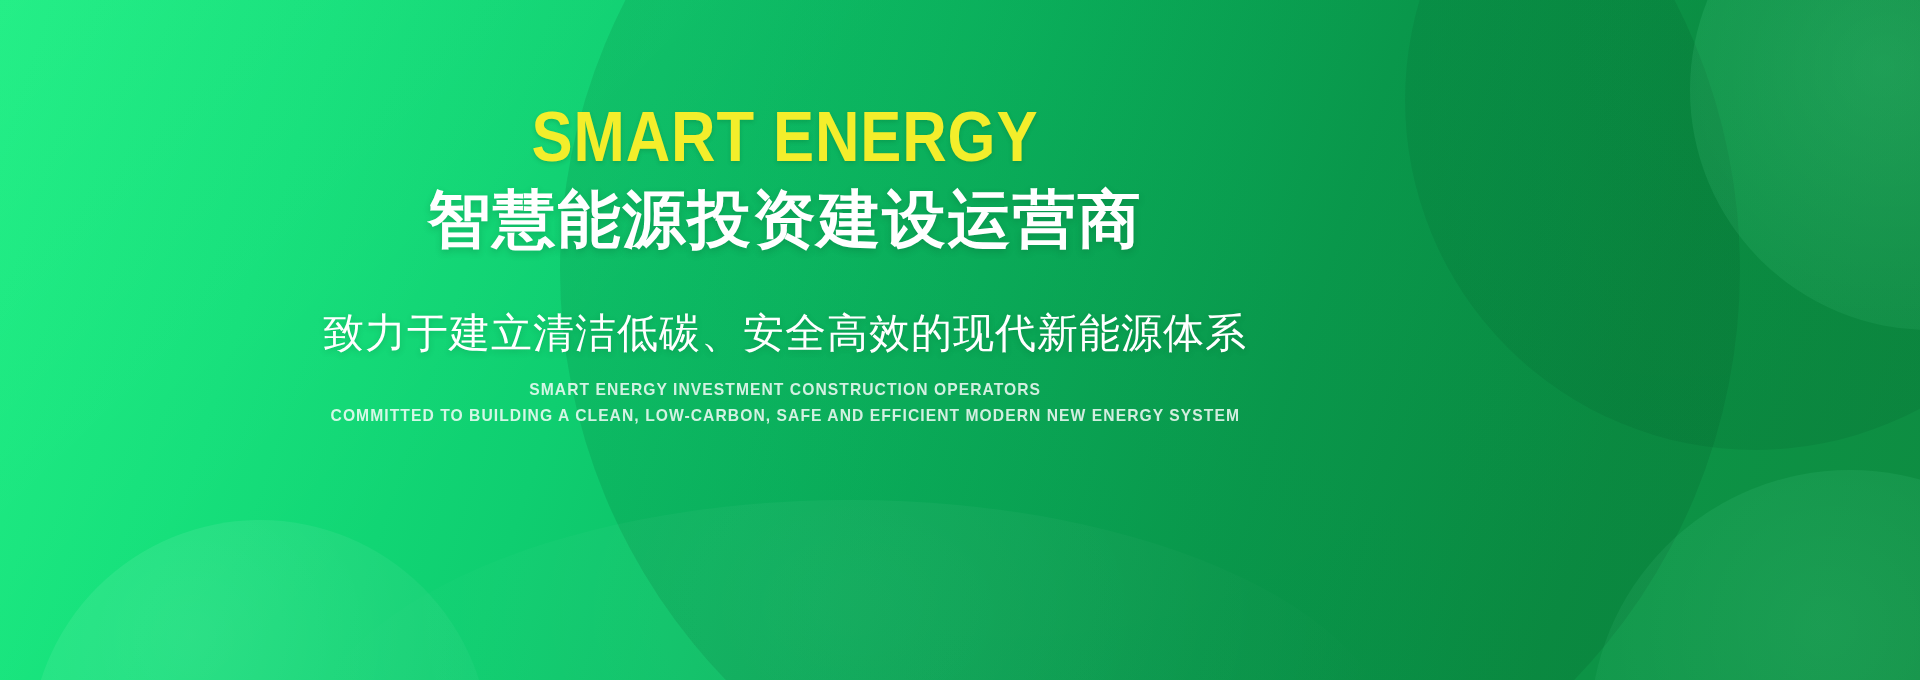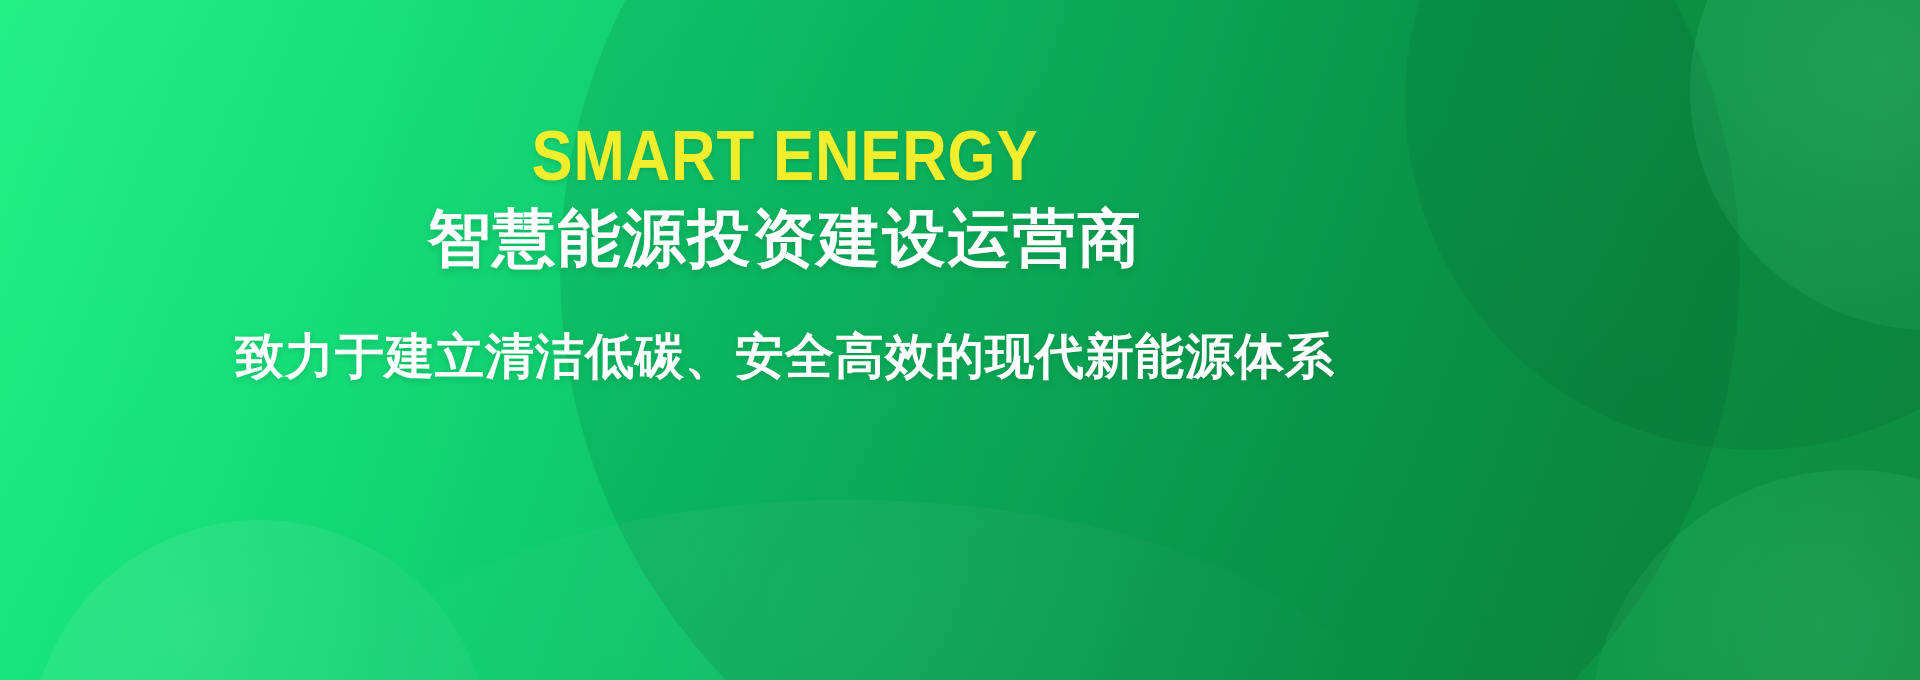--- a/index.html
+++ b/index.html
@@ -131,22 +131,22 @@
     line-height: 1.08;
     color: #FFFFFF;
     letter-spacing: 2px;
     text-shadow: 0 3px 7px rgba(0,70,30,0.22);
     margin: 0 0 40px 0;
     white-space: nowrap;
   }
 
   .subhead-cn {
     font-family: "DejaVu Sans", "Liberation Sans", sans-serif;
-    font-size: 49px;
-    font-weight: bold;
+    font-size: 41px;
+    font-weight: normal;
     line-height: 1.15;
     color: #FFFFFF;
     letter-spacing: 1px;
     text-shadow: 0 2px 6px rgba(0,70,30,0.20);
     margin: 16px 0 22px 0;
     white-space: nowrap;
   }
 
   .en-block {
     display: flex;
@@ -180,15 +180,19 @@
   <div class="blob blob-bm"></div>
 
   <div class="content">
 
     <div class="eyebrow">SMART ENERGY</div>
 
     <h1 class="headline-cn">智慧能源投资建设运营商</h1>
 
     <h2 class="subhead-cn">致力于建立清洁低碳、安全高效的现代新能源体系</h2>
 
+    <div class="en-block">
+      <div class="en-line">SMART ENERGY INVESTMENT CONSTRUCTION OPERATORS</div>
+      <div class="en-line">COMMITTED TO BUILDING A CLEAN, LOW-CARBON, SAFE AND EFFICIENT MODERN NEW ENERGY SYSTEM</div>
+    </div>
 
   </div>
 </div>
 
 </body></html>

